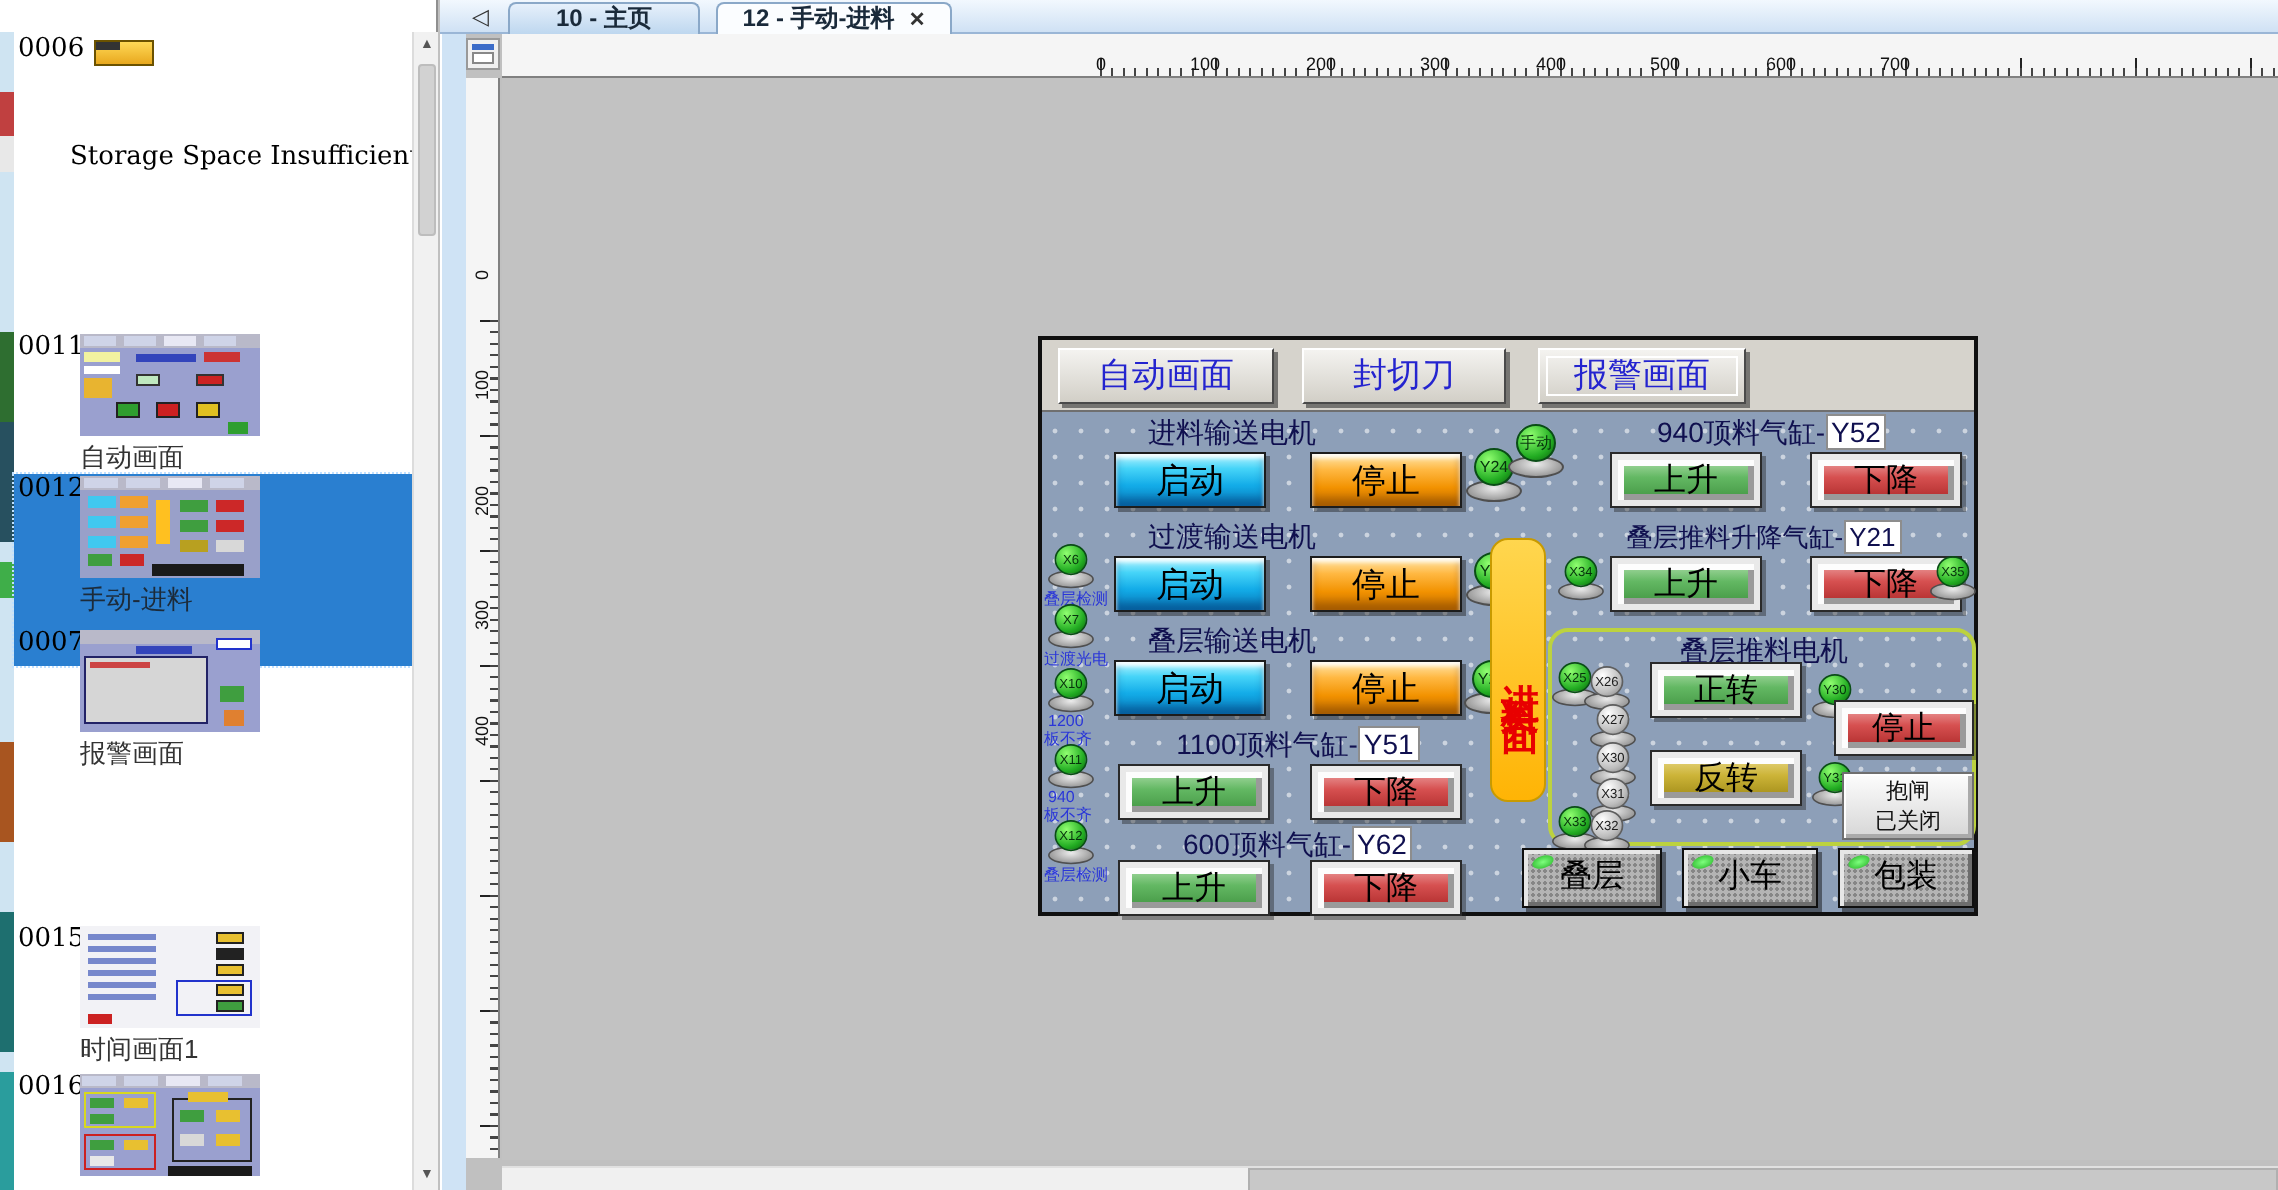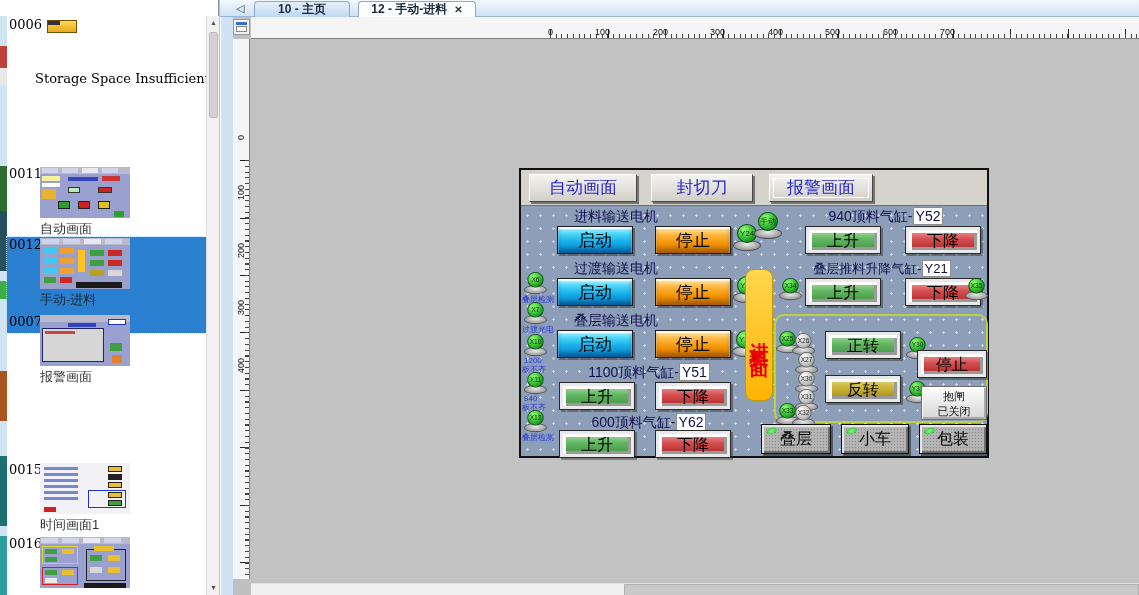--- a/index.html
+++ b/index.html
@@ -369,20 +369,21 @@
           <div class="dome">X34</div>
         </div>
       <div class="btn framed green" style="left:284px;top:108px;">上升</div>
       <div class="btn framed red" style="left:384px;top:108px;">下降</div>
       <div class="lamp sm" style="left:444px;top:108px;">
           <div class="base"></div>
           <div class="dome">X35</div>
         </div>
 
       <div class="group"></div>
+      <div class="navy" style="left:254px;top:147px;width:214px;">叠层推料电机</div>
       <div class="lamp sm" style="left:255px;top:161px;">
           <div class="base"></div>
           <div class="dome">X25</div>
         </div>
       <div class="lamp sm gray" style="left:271px;top:163px;">
           <div class="base"></div>
           <div class="dome">X26</div>
         </div>
       <div class="lamp sm gray" style="left:274px;top:182px;">
           <div class="base"></div>

